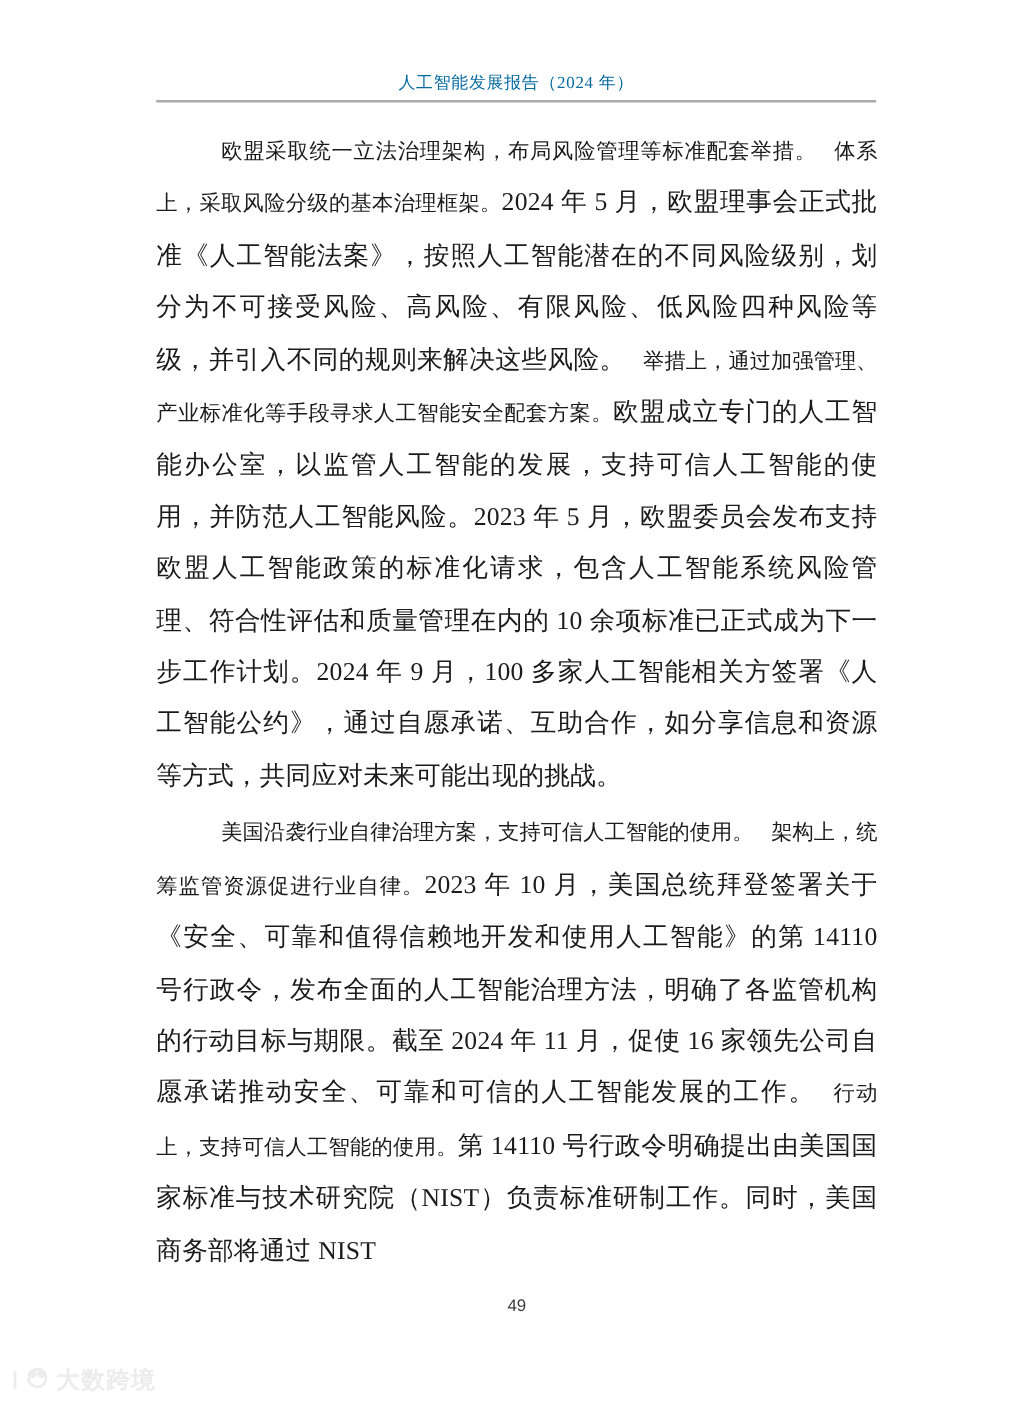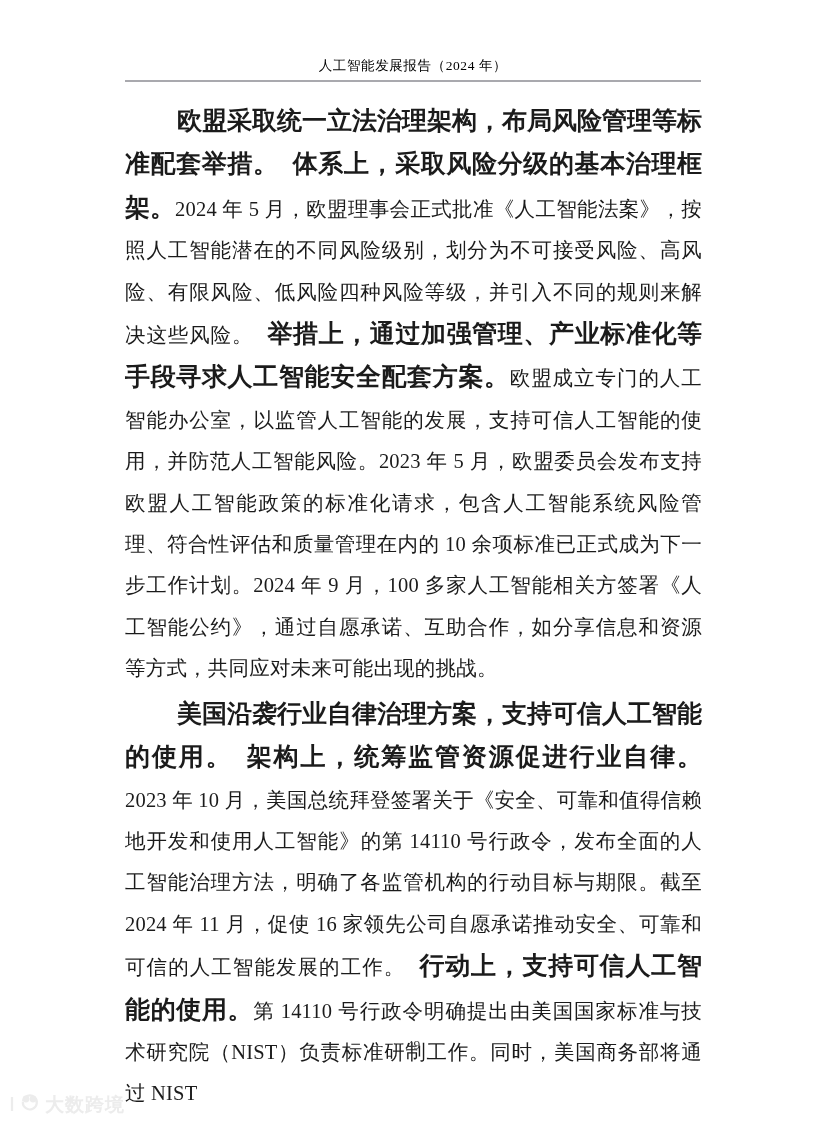--- a/index.html
+++ b/index.html
@@ -26,21 +26,21 @@
   .header {
     position: absolute;
     left: 125px;
     top: 58px;
     width: 576px;
     text-align: center;
   }
   .header-title {
     font-size: 13.5px;
     letter-spacing: 0.6px;
-    color: #000000;
+    color: #0369a1;
     line-height: 1.2;
     white-space: nowrap;
   }
   .header-rule {
     position: absolute;
     left: 125px;
     top: 80px;
     width: 576px;
     height: 2px;
     background: #a9a9ae;
@@ -63,36 +63,36 @@
     text-indent: 38px;
     color: #1b1b1b;
     letter-spacing: 0.2px;
     -webkit-font-smoothing: antialiased;
   }
   .para + .para {
     margin-top: 3px;
   }
   .para b {
     font-family: "DejaVu Sans", "Liberation Sans", sans-serif;
-    font-weight: 700;
-    font-size: 25px;
+    font-weight: 400;
+    font-size: 17px;
     letter-spacing: -0.1px;
     padding-left: 14px;
   }
 
   
   .page-number {
     position: absolute;
     left: 0;
     right: 0;
     top: 1037px;
     text-align: center;
     font-size: 13.5px;
     color: #3a3a3a;
-    font-family: Liberation Serif, serif;
+    font-family: Liberation Sans, sans-serif;
   }
 
   
   .watermark {
     position: absolute;
     left: 8px;
     bottom: 6px;
     display: flex;
     align-items: center;
     gap: 5px;

